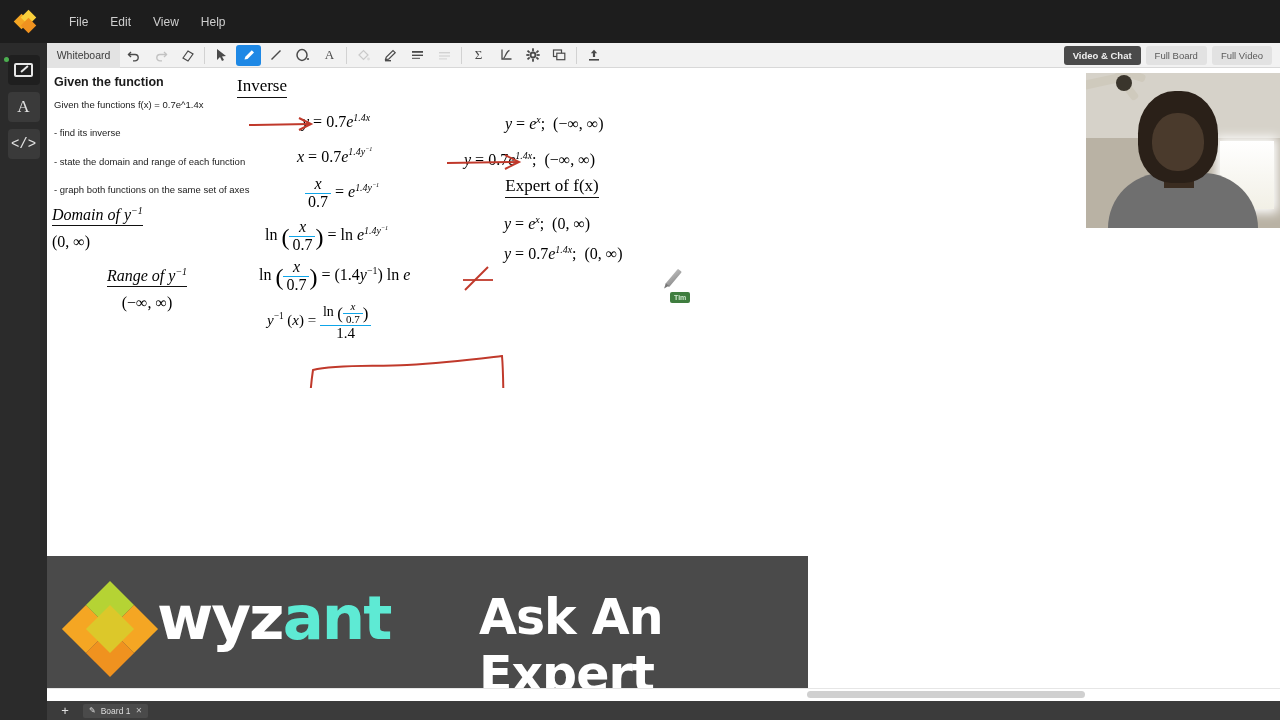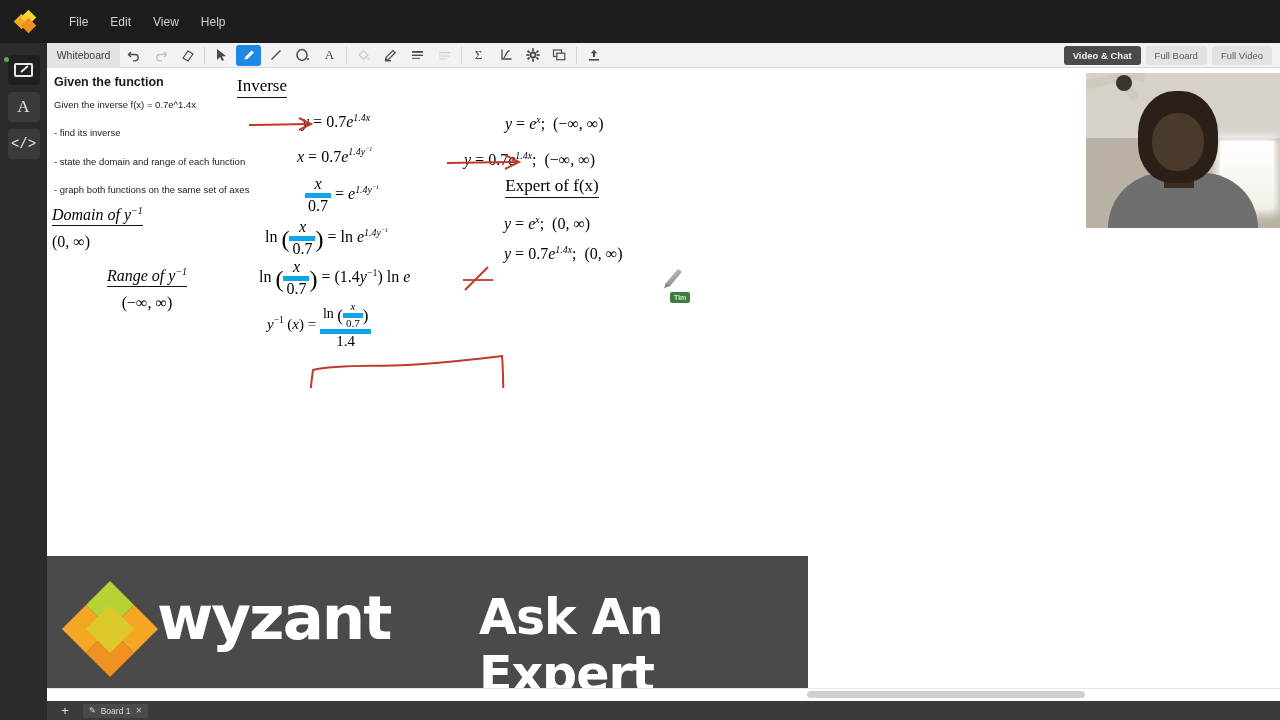--- a/index.html
+++ b/index.html
@@ -88,21 +88,21 @@
   
   .txtcol { position: absolute; left: 7px; top: 7px; width: 245px; color: #1a1a1a; }
   .t-head { font-size: 12.5px; font-weight: bold; margin-bottom: 11px; }
   .t-line { font-size: 9.5px; margin-bottom: 18px; line-height: 1.1; }
   .it { font-style: italic; }
   .sup { font-size: 0.62em; vertical-align: super; font-style: italic; }
   .supn { font-size: 0.62em; vertical-align: super; }
 
   .frac { display: inline-block; vertical-align: middle; text-align: center; line-height: 1.05; }
   .frac .num { display: block; padding: 0 3px; }
-  .frac .den { display: block; border-top: 5px solid #0ea5e9; padding: 0 3px; }
+  .frac .den { display: block; border-top: 1px solid #0ea5e9; padding: 0 3px; }
 
   .boxhead {
     font-family: "Liberation Serif", serif; font-style: italic; font-size: 16px;
     border-bottom: 1.3px solid #111; display: inline-block; padding-bottom: 1px;
   }
   .boxval { font-family: "Liberation Serif", serif; font-size: 16px; }
 
   .colhead {
     font-family: "Liberation Serif", serif; font-size: 17px;
     border-bottom: 1.4px solid #111; display: inline-block; padding-bottom: 1px;
@@ -166,21 +166,21 @@
     background: #4a4a4a;
   }
   .wz-logo { position: absolute; left: 22px; top: 30px; width: 100px; height: 84px; }
   .wz-d { position: absolute; width: 34px; height: 34px; transform: rotate(45deg); }
   .wz-text {
     position: absolute; left: 110px; top: 26px;
     font-size: 61px; font-weight: bold; letter-spacing: -2px;
     font-family: "DejaVu Sans", sans-serif;
   }
   .wz-wyz { color: #ffffff; }
-  .wz-ant { color: #ffffff; }
+  .wz-ant { color: #5eead4; }
   .wz-ask {
     position: absolute; left: 432px; top: 33px;
     font-size: 49px; font-weight: bold; color: #ffffff;
     font-family: "DejaVu Sans", sans-serif; letter-spacing: -1px;
   }
 
   
   .hscroll {
     position: absolute; left: 47px; top: 688px; width: 1233px; height: 13px;
     background: #fff; border-top: 1px solid #e6e6e6;
@@ -362,21 +362,21 @@
       <div class="rbtn on">Video &amp; Chat</div>
       <div class="rbtn">Full Board</div>
       <div class="rbtn">Full Video</div>
     </div>
   </div>
 
   <div class="canvas">
 
     <div class="txtcol">
       <div class="t-head">Given the function</div>
-      <div class="t-line">Given the inverse f(x) = 0.7e^1.4x</div>
+      <div class="t-line">Given the functions f(x) = 0.7e^1.4x</div>
       <div class="t-line">- find its inverse</div>
       <div class="t-line">- state the domain and range of each function</div>
       <div class="t-line">- graph both functions on the same set of axes</div>
     </div>
 
     <div style="position:absolute;left:5px;top:137px;width:200px;">
       <div class="boxhead">
         <span>Domain of y</span><span class="supn">−1</span>
       </div>
       <div class="boxval" style="margin-top:7px;">(0, ∞)</div>

